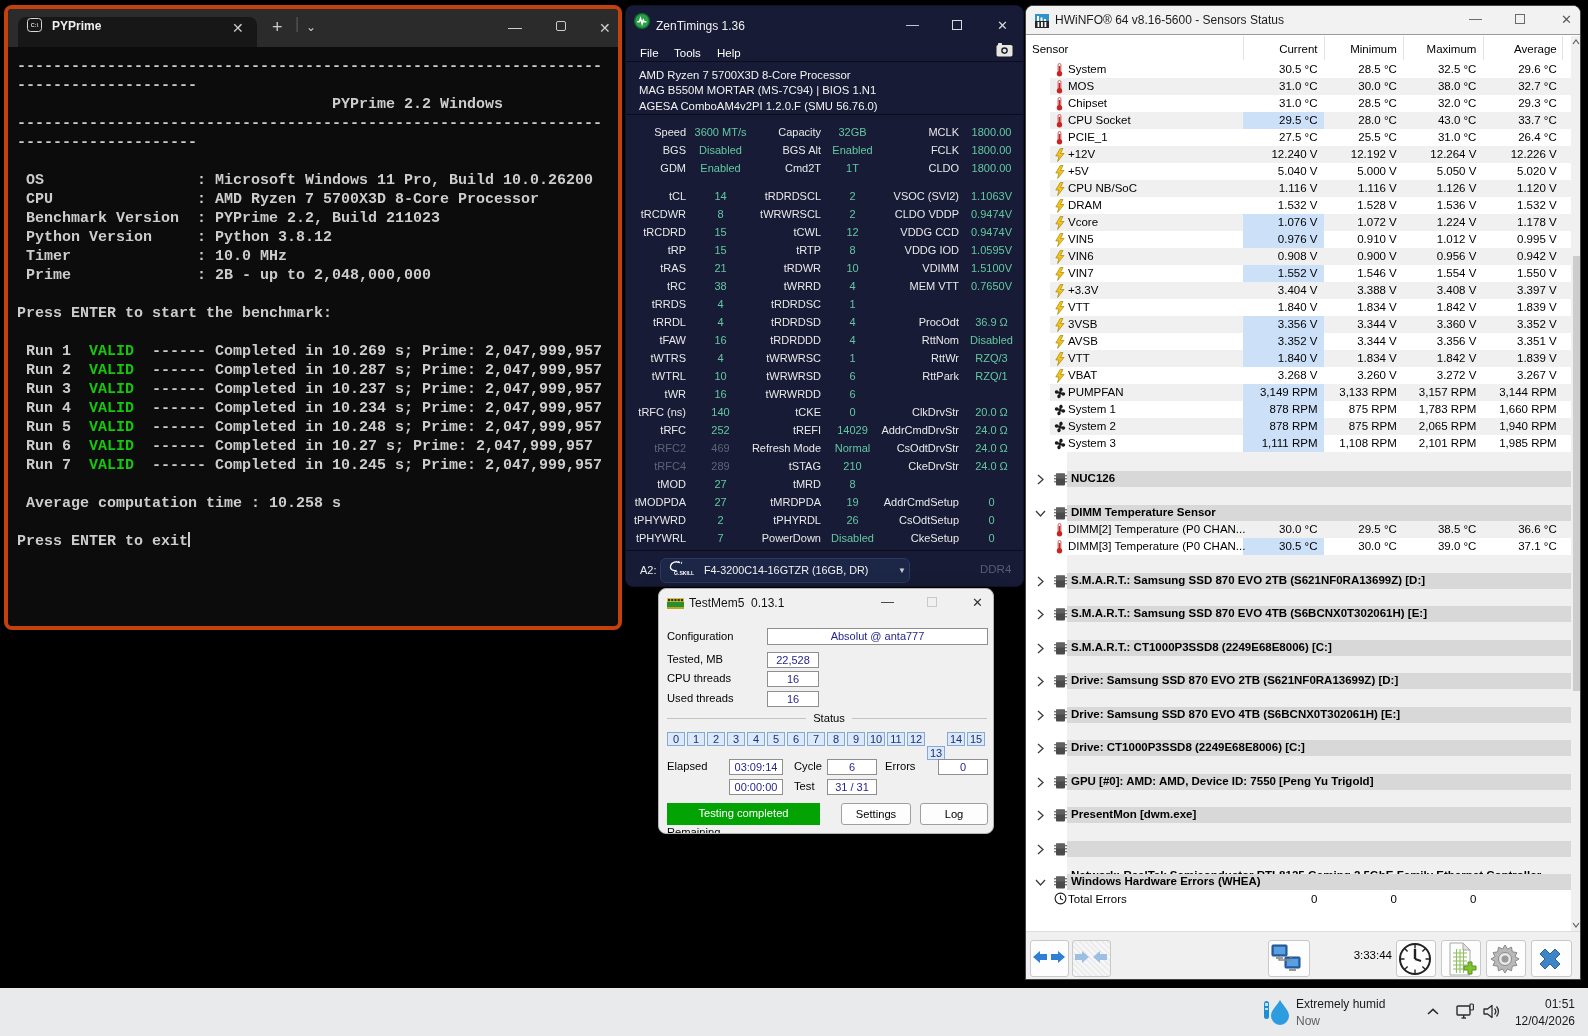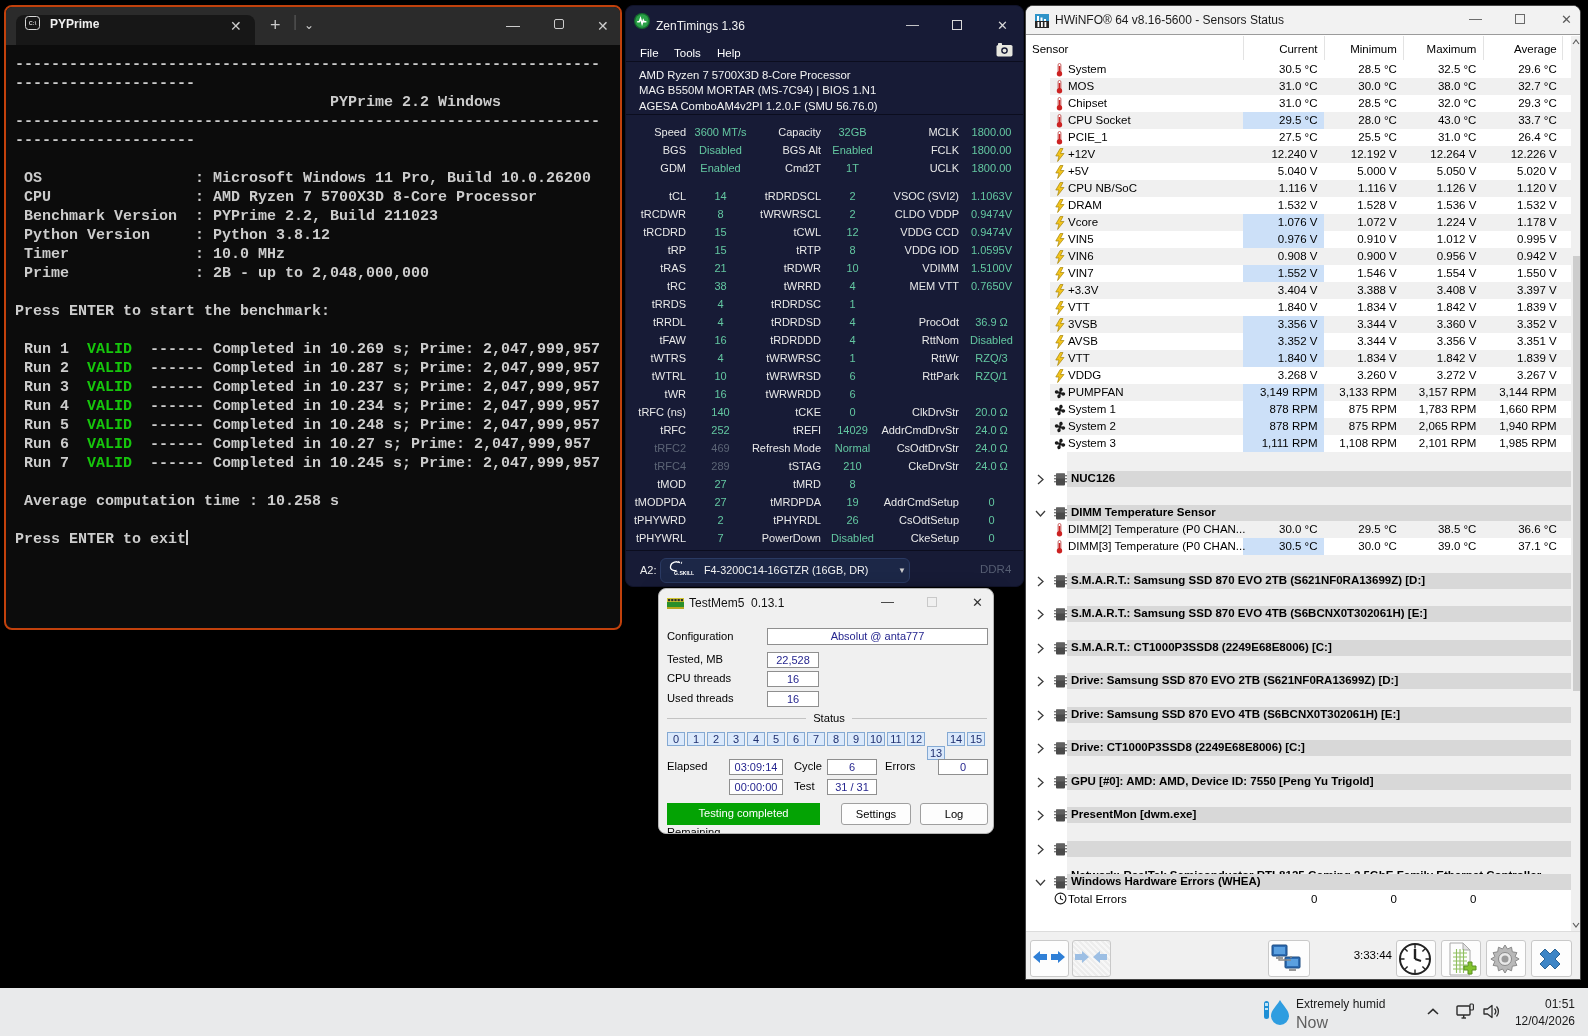--- a/index.html
+++ b/index.html
@@ -1,20 +1,20 @@
 <!DOCTYPE html>
 <html><head><meta charset="utf-8">
 <style>
 * { box-sizing: border-box; margin:0; padding:0; }
 html,body { width:1588px; height:1036px; background:#000; overflow:hidden; }
 body { font-family:"Liberation Sans",sans-serif; position:relative; }
 .abs { position:absolute; }
 
 #term { left:4px; top:5px; width:618px; height:625px; background:#0c0c0c;
-  border:2px solid #c2410c; border-radius:8px; overflow:hidden; }
+  border:4px solid #c2410c; border-radius:8px; overflow:hidden; }
 #term-tbar { position:absolute; left:0; top:0; width:100%; height:38px; background:#2b2b2b; }
 #term-tab { position:absolute; left:10px; top:8px; width:239px; height:30px; background:#171717;
   border-radius:8px 8px 0 0; }
 #term-tab-icon { position:absolute; left:19px; top:9px; width:15px; height:14px;
   border:1.3px solid #d8d8d8; border-radius:3.5px; color:#d8d8d8; font-size:5.5px; font-weight:bold;
   text-align:center; line-height:12px; }
 #term-tab-title { position:absolute; left:44px; top:10px; font-size:12px; color:#efefef; font-weight:700;}
 .tbtn { position:absolute; color:#cccccc; font-size:13px; }
 #term-pre { position:absolute; left:9px; top:48px; font-family:"Liberation Mono",monospace;
   font-size:15px; line-height:19px; color:#cccccc; white-space:pre; font-weight:700; }
@@ -53,21 +53,21 @@
 <body>
 
 <div id="taskbar" class="abs">
 <svg class="abs" style="left:1263px; top:10px;" width="30" height="28" viewBox="0 0 30 28">
 <rect x="1" y="3" width="5" height="18" rx="2.5" fill="#1e8fd5"></rect>
 <rect x="2" y="5" width="3" height="3" fill="#bfe4f7"></rect>
 <rect x="2" y="10" width="3" height="2" fill="#bfe4f7"></rect>
 <path d="M17 2 C 21 9, 26 12, 26 18 A 9 9 0 1 1 8 18 C 8 12, 13 9, 17 2 Z" fill="#2e9de0"></path>
 </svg>
 <div class="abs" style="left:1296px; top:9px; font-size:12px; color:#1a1a1a;">Extremely humid</div>
-<div class="abs" style="left:1296px; top:26px; font-size:16px; color:#5f5f5f;">Now</div>
+<div class="abs" style="left:1296px; top:26px; font-size:12px; color:#5f5f5f;">Now</div>
 <svg class="abs" style="left:1426px; top:18px" width="14" height="12" viewBox="0 0 14 12">
 <path d="M2 8 L7 3.4 L12 8" stroke="#2c2c2c" stroke-width="1.6" fill="none"></path>
     </svg>
 <svg class="abs" style="left:1455px; top:14px" width="20" height="20" viewBox="0 0 20 20">
 <rect x="2" y="4" width="13" height="9" rx="1" stroke="#2c2c2c" stroke-width="1.4" fill="none"></rect>
 <path d="M6.5 16 h4.5" stroke="#2c2c2c" stroke-width="1.4"></path>
 <path d="M8.7 13 v3" stroke="#2c2c2c" stroke-width="1.4"></path>
 <rect x="15" y="2" width="3.4" height="6" rx="1" stroke="#2c2c2c" stroke-width="1.2" fill="#e9eaeb"></rect>
 </svg>
 <svg class="abs" style="left:1481px; top:14px" width="22" height="20" viewBox="0 0 22 20">
@@ -136,21 +136,21 @@
 <circle cx="8.5" cy="8.6" r="3.3" fill="#171b36"></circle>
 <circle cx="8.5" cy="8.6" r="1.9" fill="#e7e7df"></circle>
 </svg>
 <div id="zen-sep1" style="top:55px;"></div>
 <div class="abs" style="left:13px; top:62px; font-size:11.3px; line-height:15.3px; color:#f2f2f2;">AMD Ryzen 7 5700X3D 8-Core Processor<br>MAG B550M MORTAR (MS-7C94) | BIOS 1.N1<br>AGESA ComboAM4v2PI 1.2.0.F (SMU 56.76.0)</div>
 <div id="zen-sep2" style="top:108px;"></div>
 <div class="zcol" style="left:0px; width:60px; top:117.2px; text-align:right; color:#e8e8e8;"><div>Speed</div><div>BGS</div><div>GDM</div></div>
 <div class="zcol" style="left:54px; width:81px; top:117.2px; text-align:center; color:#63c7a1;"><div>3600 MT/s</div><div>Disabled</div><div>Enabled</div></div>
 <div class="zcol" style="left:100px; width:95px; top:117.2px; text-align:right; color:#e8e8e8;"><div>Capacity</div><div>BGS Alt</div><div>Cmd2T</div></div>
 <div class="zcol" style="left:196px; width:61px; top:117.2px; text-align:center; color:#63c7a1;"><div>32GB</div><div>Enabled</div><div>1T</div></div>
-<div class="zcol" style="left:240px; width:93px; top:117.2px; text-align:right; color:#e8e8e8;"><div>MCLK</div><div>FCLK</div><div>UCLK</div></div>
+<div class="zcol" style="left:240px; width:93px; top:117.2px; text-align:right; color:#e8e8e8;"><div>MCLK</div><div>FCLK</div><div>CLDO</div></div>
 <div class="zcol" style="left:335px; width:61px; top:117.2px; text-align:center; color:#63c7a1;"><div>1800.00</div><div>1800.00</div><div>1800.00</div></div>
 <div class="zcol" style="left:0px; width:60px; top:181.3px; text-align:right; color:#e8e8e8;"><div>tCL</div><div>tRCDWR</div><div>tRCDRD</div><div>tRP</div><div>tRAS</div><div>tRC</div><div>tRRDS</div><div>tRRDL</div><div>tFAW</div><div>tWTRS</div><div>tWTRL</div><div>tWR</div><div>tRFC (ns)</div><div>tRFC</div><div><span style="color:#5c6576">tRFC2</span></div><div><span style="color:#5c6576">tRFC4</span></div><div>tMOD</div><div>tMODPDA</div><div>tPHYWRD</div><div>tPHYWRL</div></div>
 <div class="zcol" style="left:64px; width:61px; top:181.3px; text-align:center; color:#63c7a1;"><div>14</div><div>8</div><div>15</div><div>15</div><div>21</div><div>38</div><div>4</div><div>4</div><div>16</div><div>4</div><div>10</div><div>16</div><div>140</div><div>252</div><div><span style="color:#5c6576">469</span></div><div><span style="color:#5c6576">289</span></div><div>27</div><div>27</div><div>2</div><div>7</div></div>
 <div class="zcol" style="left:100px; width:95px; top:181.3px; text-align:right; color:#e8e8e8;"><div>tRDRDSCL</div><div>tWRWRSCL</div><div>tCWL</div><div>tRTP</div><div>tRDWR</div><div>tWRRD</div><div>tRDRDSC</div><div>tRDRDSD</div><div>tRDRDDD</div><div>tWRWRSC</div><div>tWRWRSD</div><div>tWRWRDD</div><div>tCKE</div><div>tREFI</div><div>Refresh Mode</div><div>tSTAG</div><div>tMRD</div><div>tMRDPDA</div><div>tPHYRDL</div><div>PowerDown</div></div>
 <div class="zcol" style="left:196px; width:61px; top:181.3px; text-align:center; color:#63c7a1;"><div>2</div><div>2</div><div>12</div><div>8</div><div>10</div><div>4</div><div>1</div><div>4</div><div>4</div><div>1</div><div>6</div><div>6</div><div>0</div><div>14029</div><div>Normal</div><div>210</div><div>8</div><div>19</div><div>26</div><div>Disabled</div></div>
 <div class="zcol" style="left:240px; width:93px; top:181.3px; text-align:right; color:#e8e8e8;"><div>VSOC (SVI2)</div><div>CLDO VDDP</div><div>VDDG CCD</div><div>VDDG IOD</div><div>VDIMM</div><div>MEM VTT</div><div>&nbsp;</div><div>ProcOdt</div><div>RttNom</div><div>RttWr</div><div>RttPark</div><div>&nbsp;</div><div>ClkDrvStr</div><div>AddrCmdDrvStr</div><div>CsOdtDrvStr</div><div>CkeDrvStr</div><div>&nbsp;</div><div>AddrCmdSetup</div><div>CsOdtSetup</div><div>CkeSetup</div></div>
 <div class="zcol" style="left:335px; width:61px; top:181.3px; text-align:center; color:#63c7a1;"><div>1.1063V</div><div>0.9474V</div><div>0.9474V</div><div>1.0595V</div><div>1.5100V</div><div>0.7650V</div><div>&nbsp;</div><div>36.9 Ω</div><div>Disabled</div><div>RZQ/3</div><div>RZQ/1</div><div>&nbsp;</div><div>20.0 Ω</div><div>24.0 Ω</div><div>24.0 Ω</div><div>24.0 Ω</div><div>&nbsp;</div><div>0</div><div>0</div><div>0</div></div>
 <div id="zen-sep3" style="top:544px;"></div>
 <div class="abs" style="left:14px; top:558px; font-size:11px; color:#eee;">A2:</div>
 <div class="abs" style="left:34px; top:551.5px; width:250px; height:25px; background:#1c2747; border:1px solid #2a3a63; border-radius:6px;"></div>
@@ -458,21 +458,21 @@
       <div class="hwval" style="left:206.5px; width:85px;">1.840 V</div>
       <div class="hwval" style="left:285.8px; width:85px;">1.834 V</div>
       <div class="hwval" style="left:365.4px; width:85px;">1.842 V</div>
       <div class="hwval" style="left:445.70000000000005px; width:85px;">1.839 V</div>
     </div>
 <div class="hwrow" style="top:361.0px; left:24px; width:522px;"></div>
     <div class="abs" style="top:361.0px; left:0; width:556px; height:17px;">
       <svg style="position:absolute;left:28px;top:1.5px;" width="12" height="14" viewBox="0 0 12 14">
 <path d="M6.2 0.5 L1.8 8 H5 L3.6 13.5 L10 5.5 H6.4 L9 0.5 Z" fill="#f4c41c" stroke="#a5850a" stroke-width="0.7"></path>
 </svg>
-      <div class="hwtext" style="left:42px;">VDDG</div>
+      <div class="hwtext" style="left:42px;">VBAT</div>
       <div class="hwval" style="left:206.5px; width:85px;">3.268 V</div>
       <div class="hwval" style="left:285.8px; width:85px;">3.260 V</div>
       <div class="hwval" style="left:365.4px; width:85px;">3.272 V</div>
       <div class="hwval" style="left:445.70000000000005px; width:85px;">3.267 V</div>
     </div>
 <div class="hwrow hwstripe" style="top:378.0px; left:24px; width:522px;"></div>
     <div class="hwhl" style="left:217px; top:378.0px; width:80.5px; height:17px;"></div>
     <div class="abs" style="top:378.0px; left:0; width:556px; height:17px;">
       <svg style="position:absolute;left:27px;top:1.5px;" width="14" height="14" viewBox="0 0 14 14">
 <circle cx="7" cy="7" r="1.7" fill="#1a1a1a"></circle>

